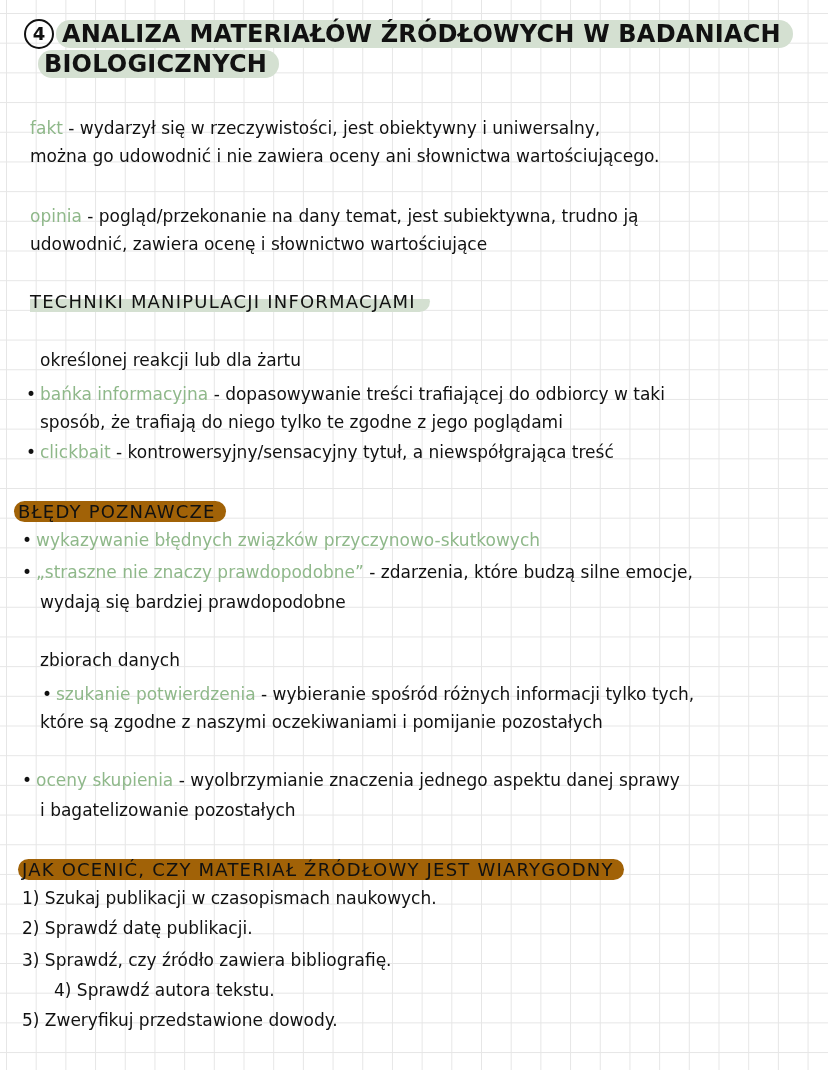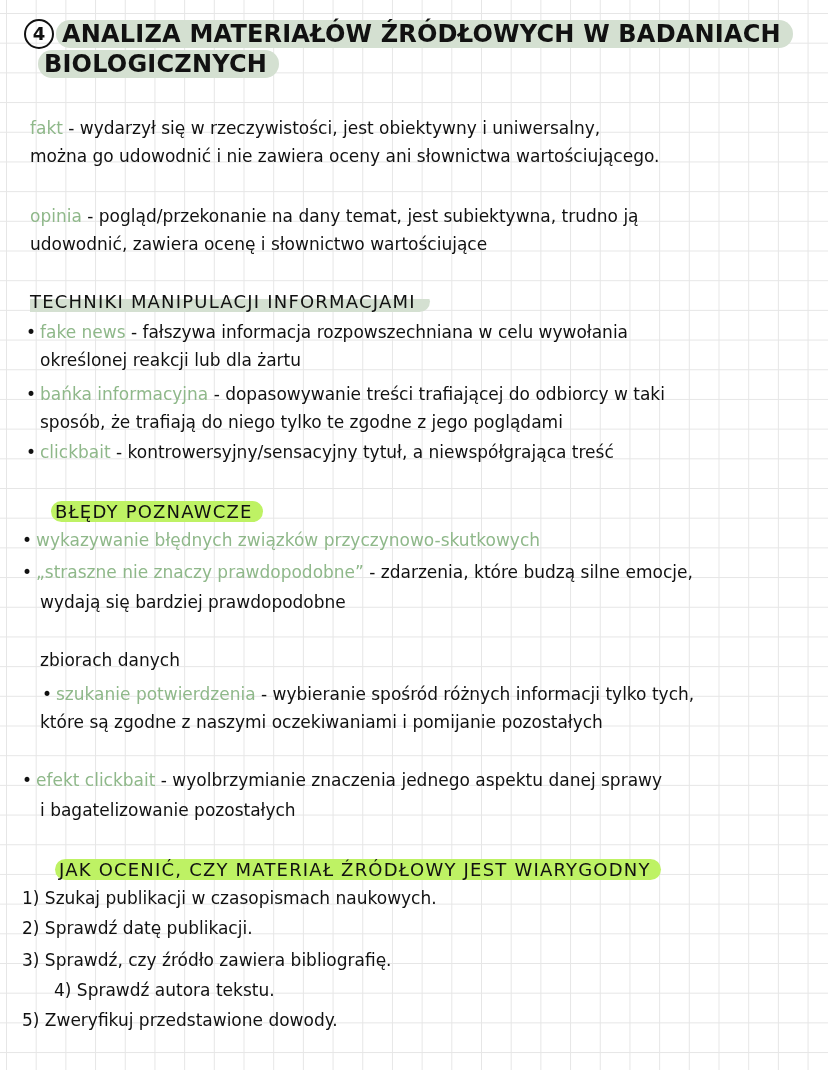--- a/index.html
+++ b/index.html
@@ -74,24 +74,23 @@
     
     .heading {
       font-family: "DejaVu Sans", sans-serif;
       font-size: 18px;
       letter-spacing: 1.2px;
       text-transform: uppercase;
       line-height: 24px;
       color: #111;
     }
     .hl-pill {
-      background: #bef264;
+      background: #a16207;
       border-radius: 14px;
       padding: 0 10px 0 4px;
-      margin-left: 37px;
     }
     .hl-bottom {
       background: linear-gradient(to bottom, transparent 40%, #d4e0d1 40%, #d4e0d1 100%);
       border-radius: 0 14px 14px 0;
       padding: 0 14px 0 0;
     }
   </style>
 </head>
 <body>
 
@@ -115,23 +114,20 @@
     <span class="term">opinia</span><span> - pogląd/przekonanie na dany temat, jest subiektywna, trudno ją</span>
   </div>
   <div class="abs txt" style="left:30px; top:234px;">
     <span>udowodnić, zawiera ocenę i słownictwo wartościujące</span>
   </div>
 
   <div class="abs heading" style="left:30px; top:290px;">
     <span class="hl-bottom">Techniki manipulacji informacjami</span>
   </div>
 
-  <div class="abs txt" style="left:26px; top:322px;">
-    <span class="bullet">•</span><span class="term">fake news</span><span> - fałszywa informacja rozpowszechniana w celu wywołania</span>
-  </div>
   <div class="abs txt" style="left:40px; top:350px;">
     <span>określonej reakcji lub dla żartu</span>
   </div>
 
   <div class="abs txt" style="left:26px; top:384px;">
     <span class="bullet">•</span><span class="term">bańka informacyjna</span><span> - dopasowywanie treści trafiającej do odbiorcy w taki</span>
   </div>
   <div class="abs txt" style="left:40px; top:412px;">
     <span>sposób, że trafiają do niego tylko te zgodne z jego poglądami</span>
   </div>
@@ -161,21 +157,21 @@
 
   <div class="abs txt" style="left:22px; top:684px;margin-left:20px;">
     <span class="bullet">•</span><span class="term">szukanie potwierdzenia</span><span> - wybieranie spośród różnych informacji tylko tych,</span>
   </div>
   <div class="abs txt" style="left:40px; top:712px;">
     <span>które są zgodne z naszymi oczekiwaniami i pomijanie pozostałych</span>
   </div>
 
 
   <div class="abs txt" style="left:22px; top:770px;">
-    <span class="bullet">•</span><span class="term">efekt clickbait</span><span> - wyolbrzymianie znaczenia jednego aspektu danej sprawy</span>
+    <span class="bullet">•</span><span class="term">oceny skupienia</span><span> - wyolbrzymianie znaczenia jednego aspektu danej sprawy</span>
   </div>
   <div class="abs txt" style="left:40px; top:800px;">
     <span>i bagatelizowanie pozostałych</span>
   </div>
 
   <div class="abs heading" style="left:18px; top:858px;">
     <span class="hl-pill">Jak ocenić, czy materiał źródłowy jest wiarygodny</span>
   </div>
 
   <div class="abs txt" style="left:22px; top:888px;">

